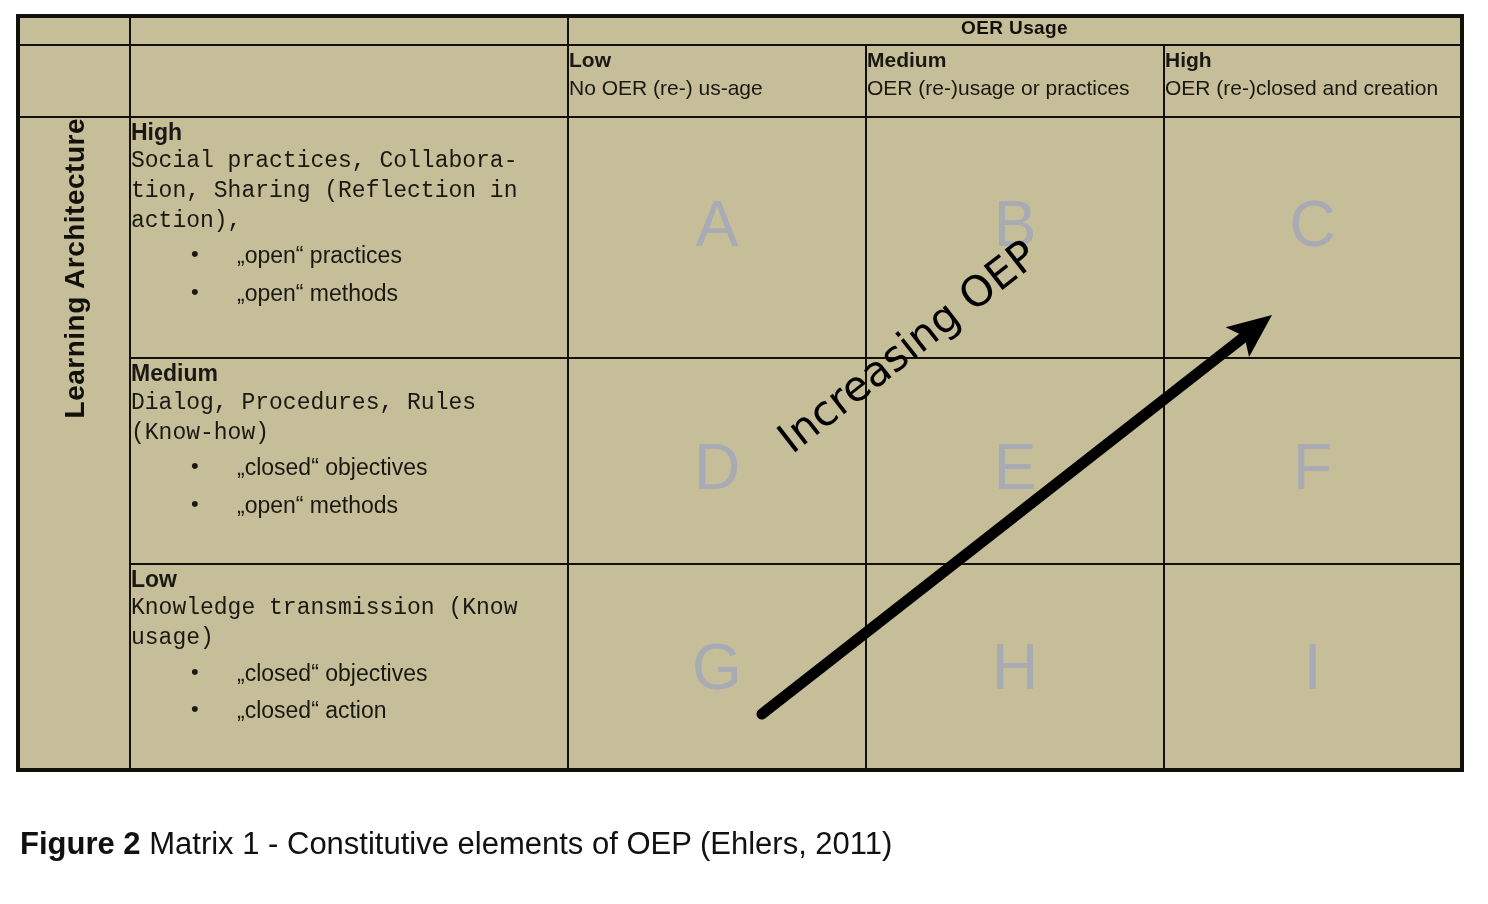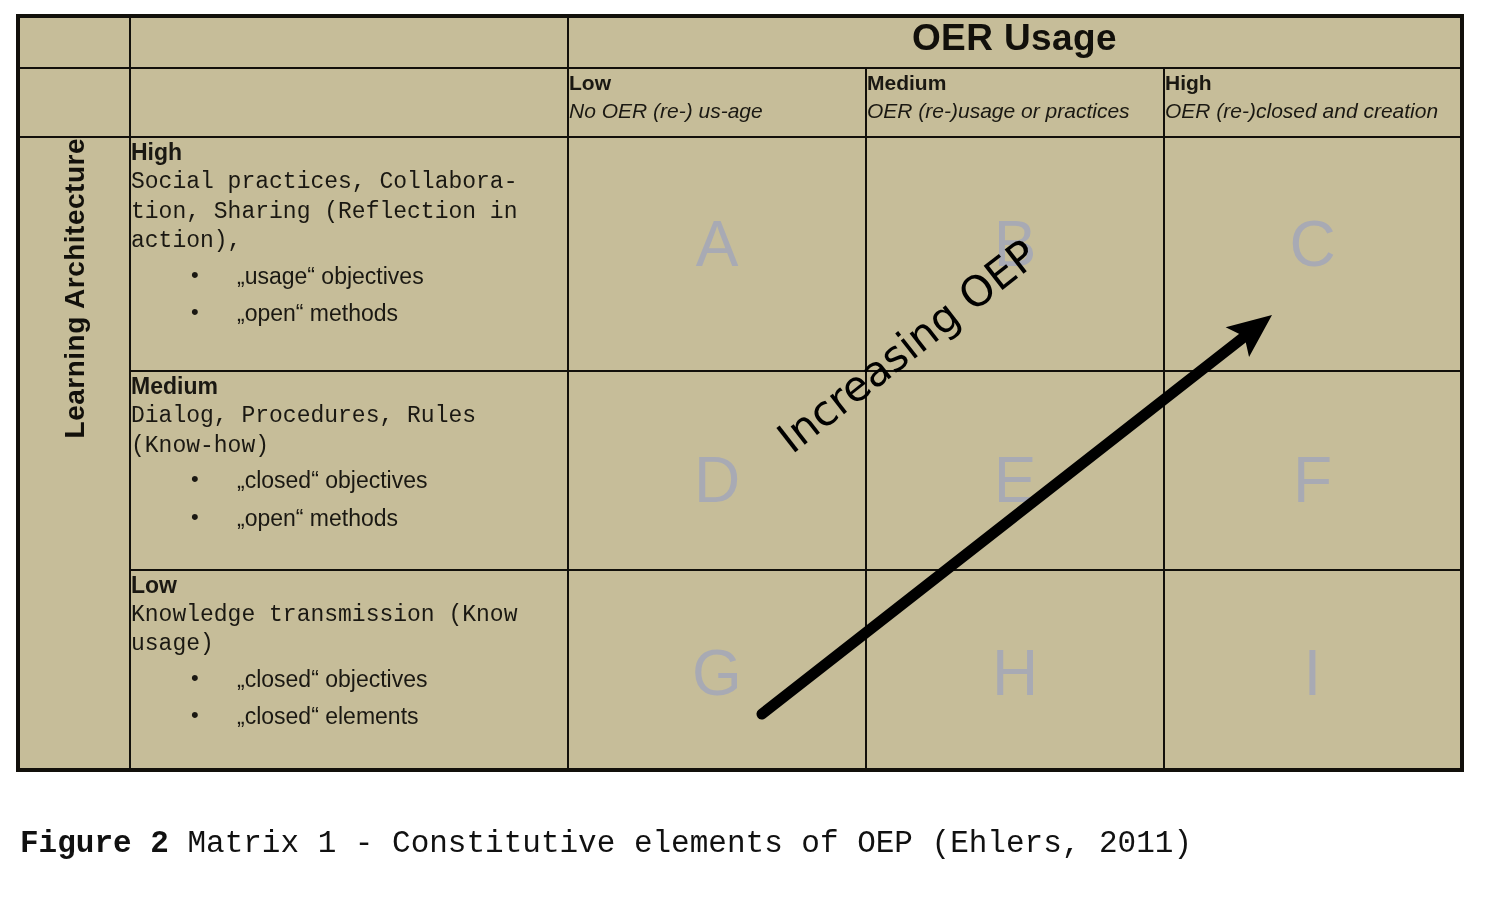--- a/index.html
+++ b/index.html
@@ -47,35 +47,35 @@
   .col-cell   { width: 298px; }
 
   
   td.corner-blank { border-right: none; border-bottom-width: 2px; }
   td.corner-blank2 { border-left: none; }
 
   
   .oer-usage-title {
     text-align: center;
     font-weight: bold;
-    font-size: 37px;
+    font-size: 19px;
     color: #12100b;
     letter-spacing: 0.4px;
     padding: 7px 0 6px 0;
     line-height: 1.1;
   }
 
   .colhead {
     padding: 6px 8px 8px 10px;
     font-size: 21px;
     line-height: 1.33;
     color: #1a1812;
   }
   .colhead .ch-title { font-weight: bold; display:block; }
-  .colhead .ch-desc  { display:block;font-style:italic; }
+  .colhead .ch-desc  { display:block; }
 
   
   td.axis-cell {
     position: relative;
     border-top: 2px solid #12100b;
     text-align: center;
     vertical-align: middle;
   }
   .axis-label {
     display: inline-block;
@@ -154,21 +154,21 @@
     font-family: "DejaVu Sans", sans-serif;
   }
 
   
   #caption {
     position: absolute;
     left: 20px;
     top: 826px;
     font-size: 31px;
     color: #111111;
-    font-family: Liberation Mono, monospace;
+    font-family: Liberation Sans, sans-serif;
     white-space: nowrap;
   }
   #caption .cap-strong { font-weight: bold; }
 </style>
 </head>
 <body>
 
 <div id="matrix-wrap">
   <table class="matrix">
     <colgroup>
@@ -204,21 +204,21 @@
       </tr>
 
       <tr>
         <td rowspan="3" class="axis-cell">
           <span class="axis-label">Learning Architecture</span>
         </td>
         <td class="rowdesc">
           <span class="rd-title">High</span>
           <span class="rd-desc">Social practices, Collabora-tion, Sharing (Reflection in action),</span>
           <ul>
-            <li>„usage“ objectives</li>
+            <li>„open“ practices</li>
             <li>„open“ methods</li>
           </ul>
         </td>
         <td class="letter-cell">
           <span class="cell-letter lt-row1">A</span>
         </td>
         <td class="letter-cell">
           <span class="cell-letter lt-row1">B</span>
         </td>
         <td class="letter-cell">
@@ -245,21 +245,21 @@
           <span class="cell-letter lt-row2">F</span>
         </td>
       </tr>
 
       <tr>
         <td class="rowdesc">
           <span class="rd-title">Low</span>
           <span class="rd-desc">Knowledge transmission (Know usage)</span>
           <ul>
             <li>„closed“ objectives</li>
-            <li>„closed“ elements</li>
+            <li>„closed“ action</li>
           </ul>
         </td>
         <td class="letter-cell">
           <span class="cell-letter lt-row3">G</span>
         </td>
         <td class="letter-cell">
           <span class="cell-letter lt-row3">H</span>
         </td>
         <td class="letter-cell">
           <span class="cell-letter lt-row3">I</span>

